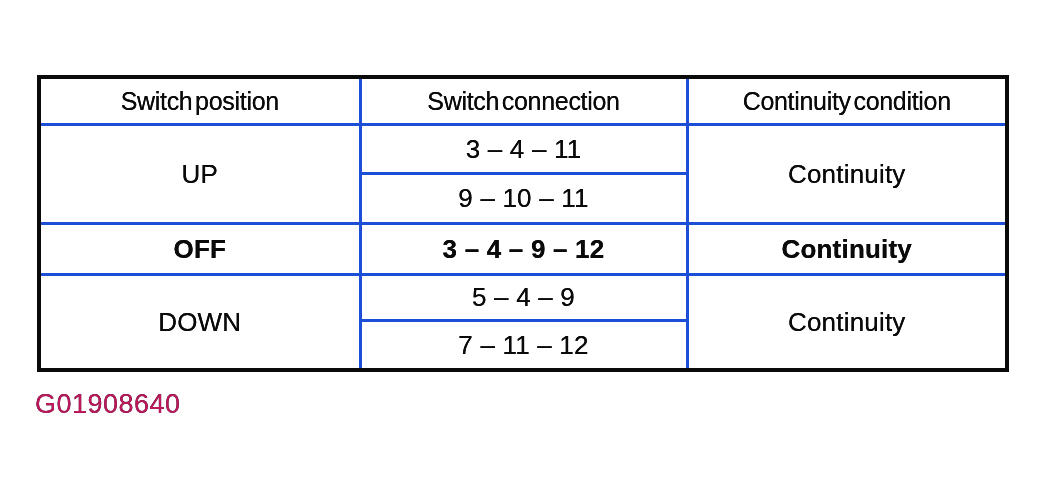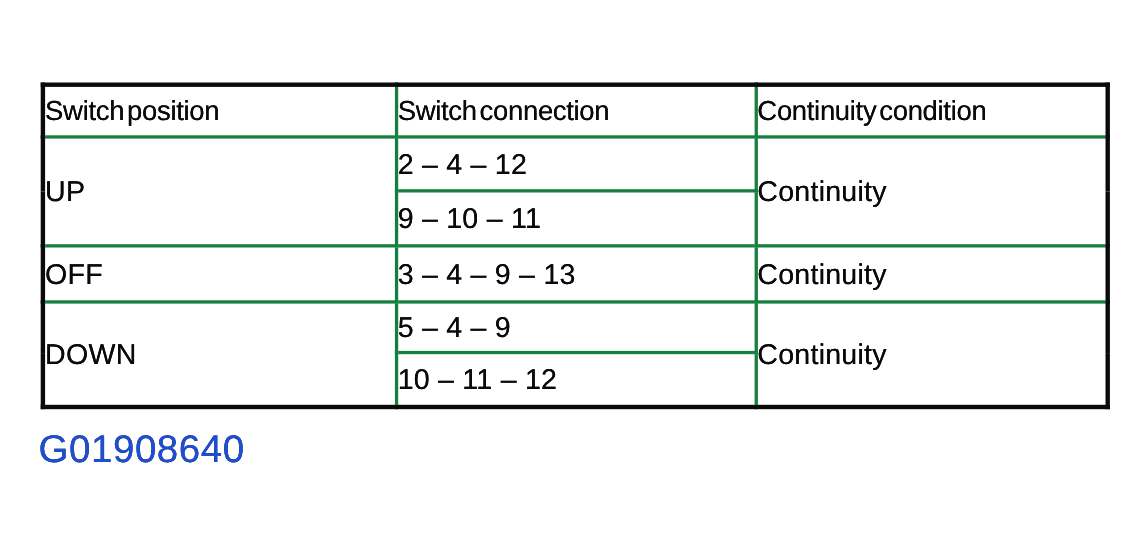--- a/index.html
+++ b/index.html
@@ -20,56 +20,56 @@
     position: absolute;
     left: 37px;
     top: 75px;
     width: 968px;
     border-collapse: collapse;
     table-layout: fixed;
     border: 4px solid #0a0a0a;
   }
   table.spec-table th,
   table.spec-table td {
-    border: 3px solid #15803d;
+    border: 3px solid #1d4ed8;
     padding: 0;
-    text-align: left;
+    text-align: center;
     vertical-align: middle;
     font-weight: normal;
     color: #0a0a0a;
     text-shadow: 0 0 0.6px #0a0a0a; 
     overflow: hidden;
     white-space: nowrap;
   }
   table.spec-table th {
     font-size: 25px;
     word-spacing: -4px;
     letter-spacing: -0.3px;
     height: 44px;
   }
   table.spec-table td {
     font-size: 26px;
     letter-spacing: 0.2px;
   }
   tr.row-up-a td    { height: 46px; }
   tr.row-up-b td    { height: 47px; }
-  tr.row-off td     { height: 48px; }
+  tr.row-off td     { height: 48px; font-weight: bold; }
   tr.row-down-a td  { height: 43px; }
   tr.row-down-b td  { height: 46px; }
   td.cond {
     text-align: left;
     padding-left: 12px;
   }
   .figure-code {
     position: absolute;
     left: 35px;
     top: 389px;
-    font-size: 35px;
+    font-size: 27px;
     letter-spacing: 0.5px;
-    color: #1d4ed8;
+    color: #be185d;
     text-shadow: 0 0 0.6px #0a0a0a;
   }
 </style>
 </head>
 <body>
 
 <div class="page">
 
   <table class="spec-table">
     <colgroup>
@@ -79,39 +79,39 @@
     </colgroup>
     <tbody>
       <tr class="row-header">
         <th>Switch position</th>
         <th>Switch connection</th>
         <th>Continuity condition</th>
       </tr>
 
       <tr class="row-up-a">
         <td rowspan="2">UP</td>
-        <td>2 – 4 – 12</td>
+        <td>3 – 4 – 11</td>
         <td rowspan="2" class="cond">Continuity</td>
       </tr>
       <tr class="row-up-b">
         <td>9 – 10 – 11</td>
       </tr>
 
       <tr class="row-off">
         <td>OFF</td>
-        <td>3 – 4 – 9 – 13</td>
+        <td>3 – 4 – 9 – 12</td>
         <td class="cond">Continuity</td>
       </tr>
 
       <tr class="row-down-a">
         <td rowspan="2">DOWN</td>
         <td>5 – 4 – 9</td>
         <td rowspan="2" class="cond">Continuity</td>
       </tr>
       <tr class="row-down-b">
-        <td>10 – 11 – 12</td>
+        <td>7 – 11 – 12</td>
       </tr>
     </tbody>
   </table>
 
   <div class="figure-code">G01908640</div>
 
 </div>
 
 </body></html>

